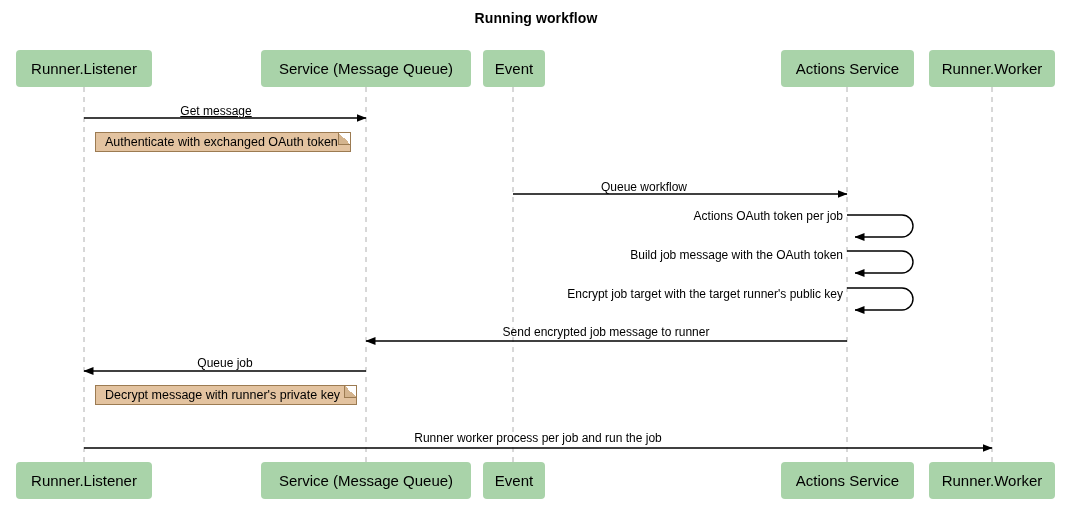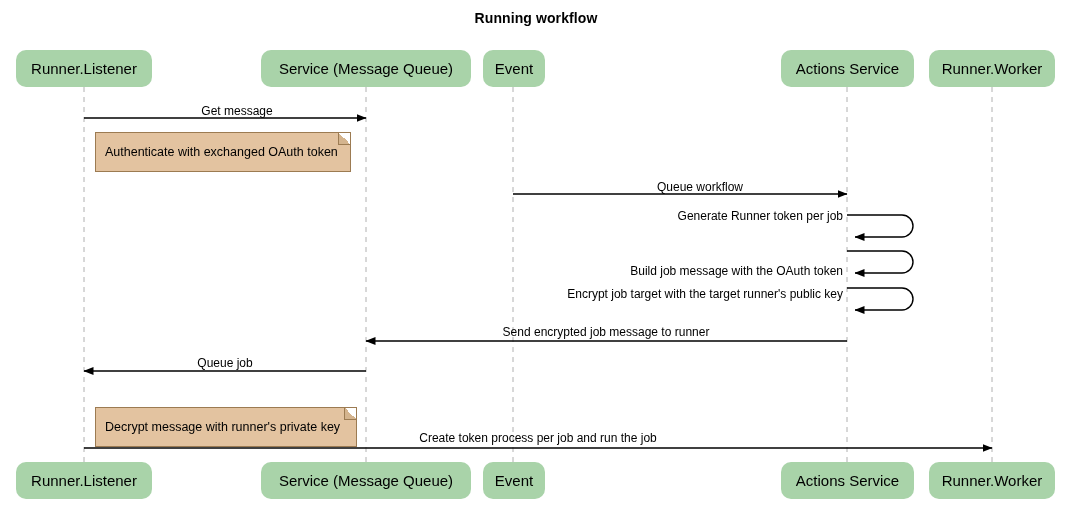--- a/index.html
+++ b/index.html
@@ -29,41 +29,41 @@
     text-align:center;
     font-size:14px;
     font-weight:bold;
     color:#000000;
     letter-spacing:0.1px;
   }
   .lifeline-box{
     position:absolute;
     box-sizing:border-box;
     background:#a9d3a9;
-    border-radius:10px;
+    border-radius:4px;
     color:#000000;
     font-size:15px;
     display:flex;
     align-items:center;
     justify-content:center;
     white-space:nowrap;
     height:37px;
   }
   .note-box{
     position:absolute;
     box-sizing:border-box;
     background:#e3c3a0;
     border:1px solid #9c7b52;
     color:#000000;
     font-size:12.5px;
     display:flex;
     align-items:center;
     padding-left:9px;
     white-space:nowrap;
-    height:40px;
+    height:20px;
   }
   .note-fold{
     position:absolute;
     right:0;
     top:0;
     width:11px;
     height:11px;
     background:linear-gradient(225deg,#ffffff 0 50%,#d4b48e 50% 100%);
     border-left:1px solid #9c7b52;
     border-bottom:1px solid #9c7b52;
@@ -146,30 +146,30 @@
       <div class="lifeline-box" style="left: 929px; top: 462px; width: 126px; background: rgb(169, 211, 169);">
         <span>Runner.Worker</span>
       </div>
     </div>
 
   <div id="notes-layer">
       <div class="note-box" style="left: 95px; top: 132px; width: 256px;">
         <span>Authenticate with exchanged OAuth token</span>
         <span class="note-fold"></span>
       </div>
-      <div class="note-box" style="left: 95px; top: 385px; width: 262px; margin-top: 22px;">
+      <div class="note-box" style="left: 95px; top: 385px; width: 262px;">
         <span>Decrypt message with runner's private key</span>
         <span class="note-fold"></span>
       </div>
     </div>
 
   <div id="labels-layer">
-      <div class="msg-label center" style="left: 237px; top: 105px;">Get message</div>
-      <div class="msg-label center" style="left: 700px; top: 181px;">Queue workflow</div>
-      <div class="msg-label right" style="left: 843px; top: 210px;">Generate Runner token per job</div>
-      <div class="msg-label right" style="left: 843px; top: 249px; margin-top: 16px;">Build job message with the OAuth token</div>
+      <div class="msg-label center" style="left: 216px; top: 105px; text-decoration: underline;">Get message</div>
+      <div class="msg-label center" style="left: 644px; top: 181px;">Queue workflow</div>
+      <div class="msg-label right" style="left: 843px; top: 210px;">Actions OAuth token per job</div>
+      <div class="msg-label right" style="left: 843px; top: 249px;">Build job message with the OAuth token</div>
       <div class="msg-label right" style="left: 843px; top: 288px;">Encrypt job target with the target runner's public key</div>
       <div class="msg-label center" style="left: 606px; top: 326px; text-align: right;">Send encrypted job message to runner</div>
       <div class="msg-label center" style="left: 225px; top: 357px;">Queue job</div>
-      <div class="msg-label center" style="left: 538px; top: 432px;">Create token process per job and run the job</div>
+      <div class="msg-label center" style="left: 538px; top: 432px;">Runner worker process per job and run the job</div>
     </div>
 
 </div>
 
 </body></html>

